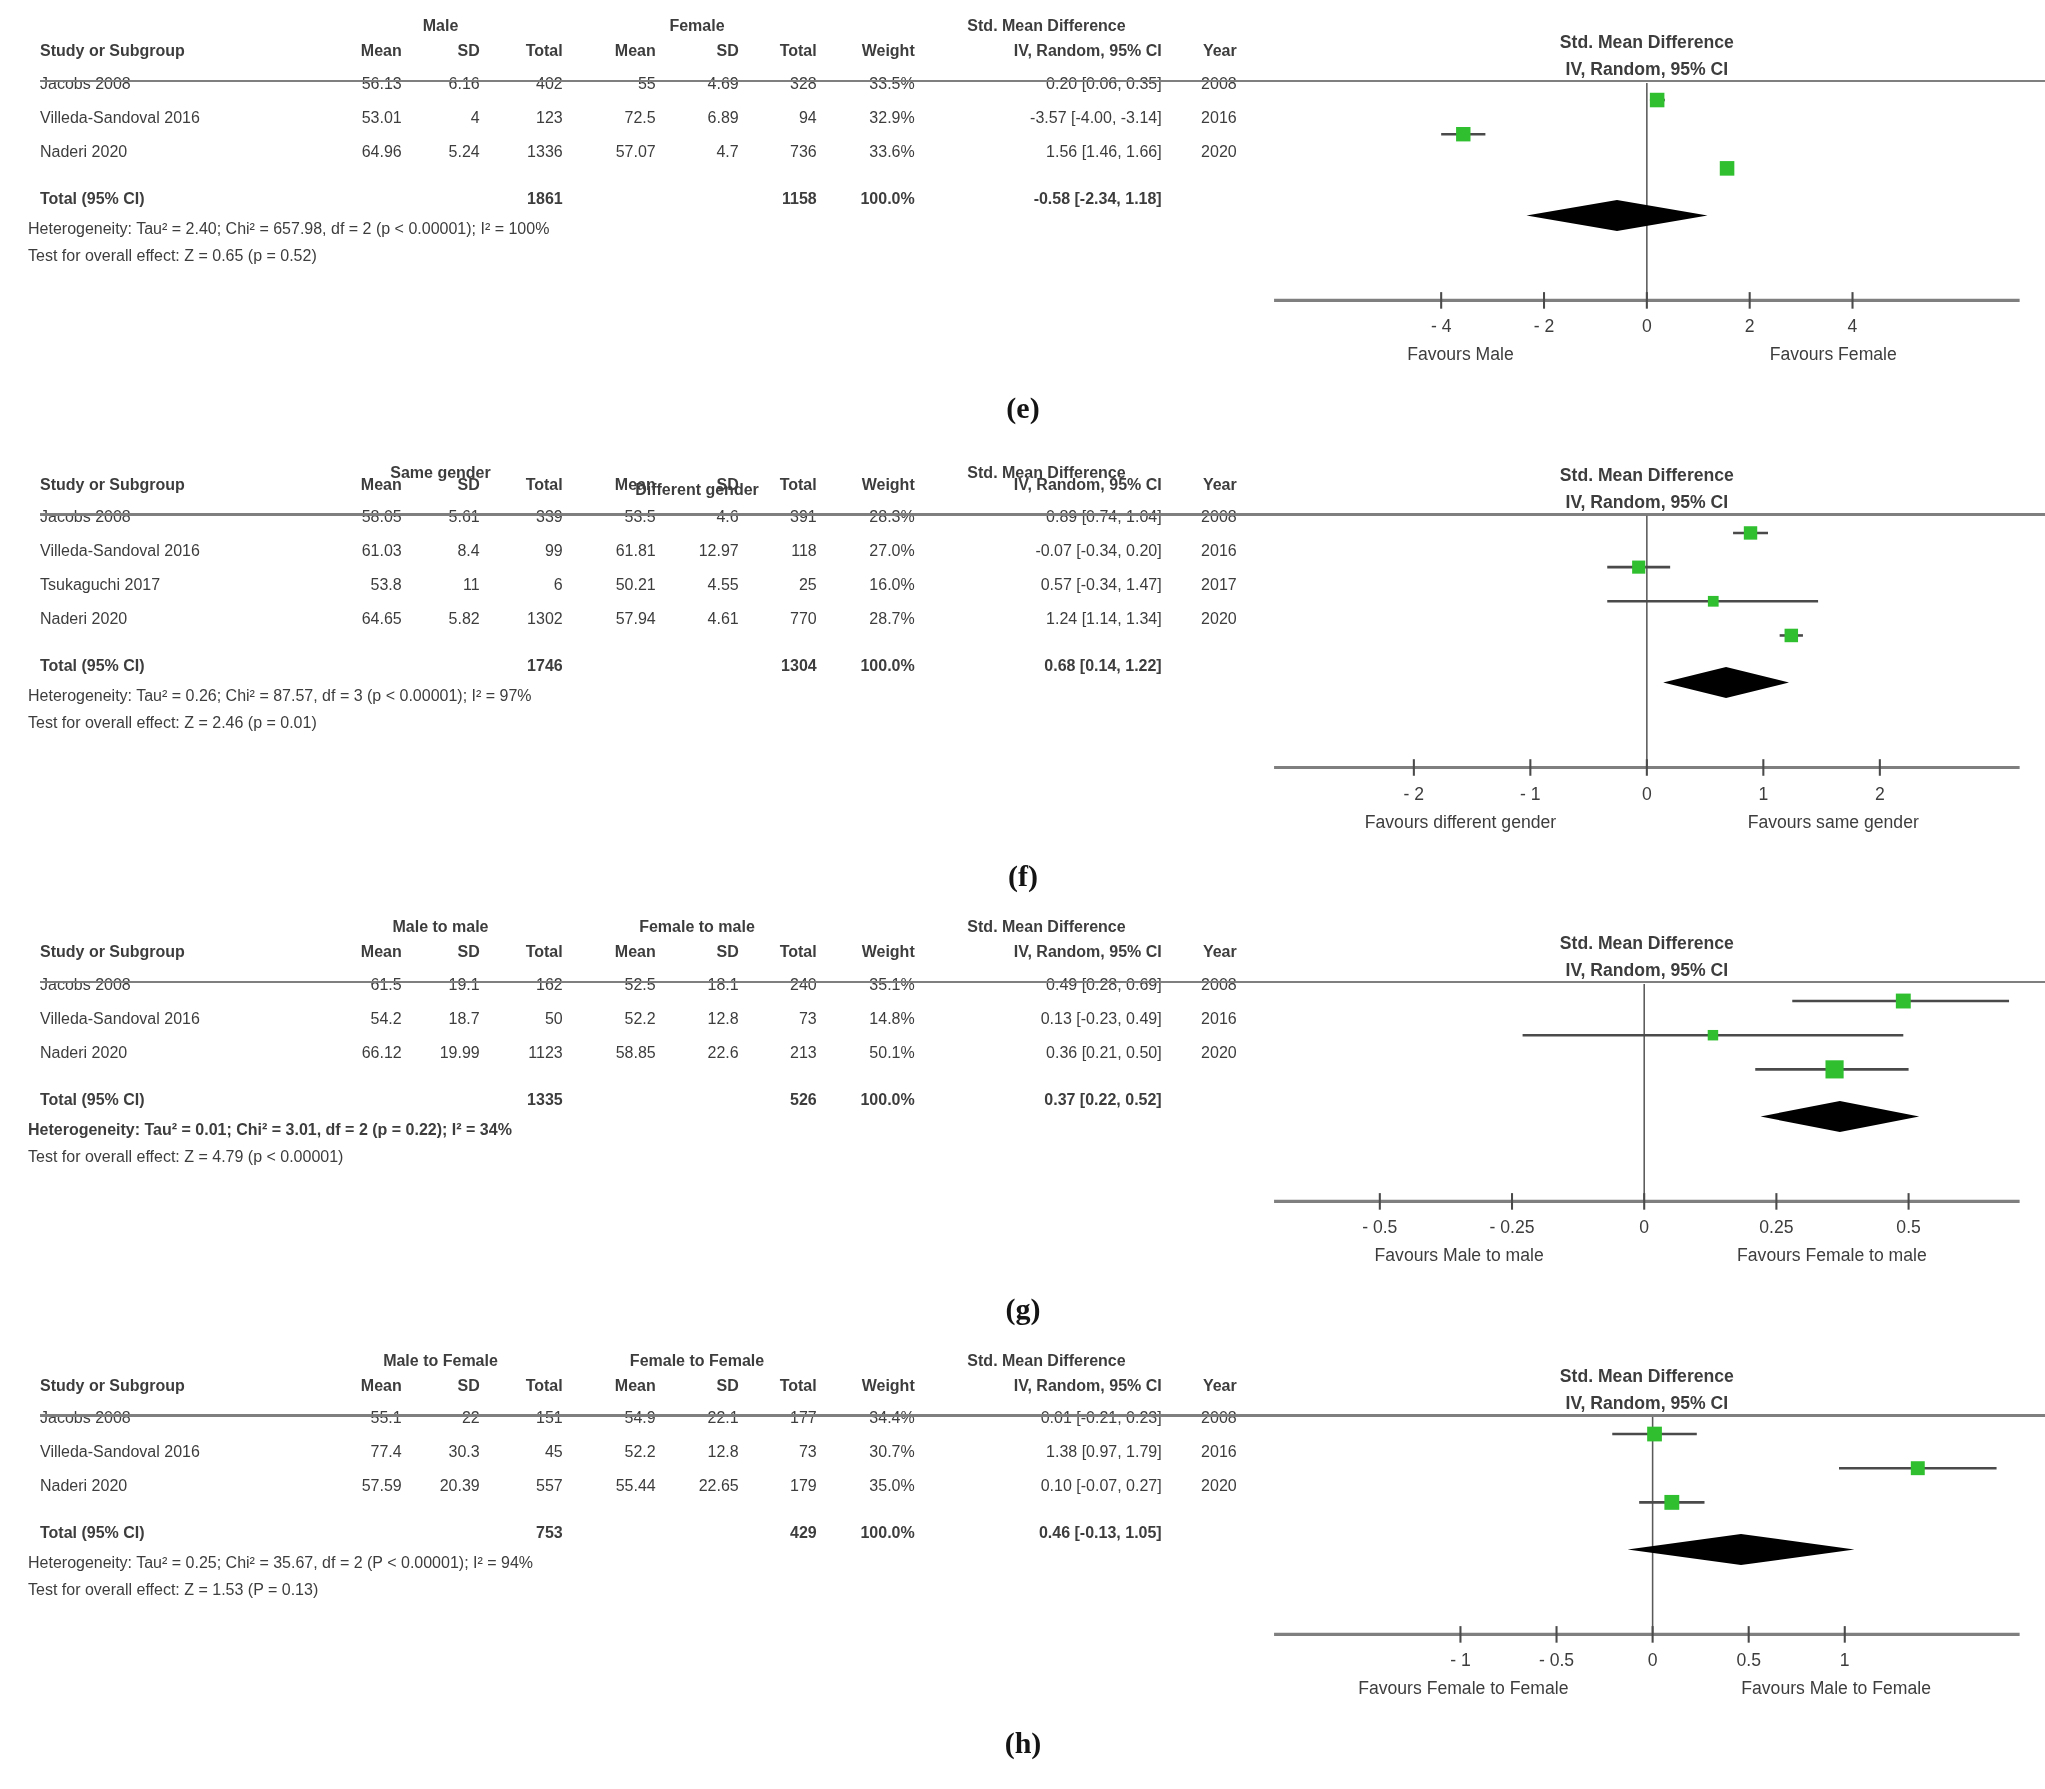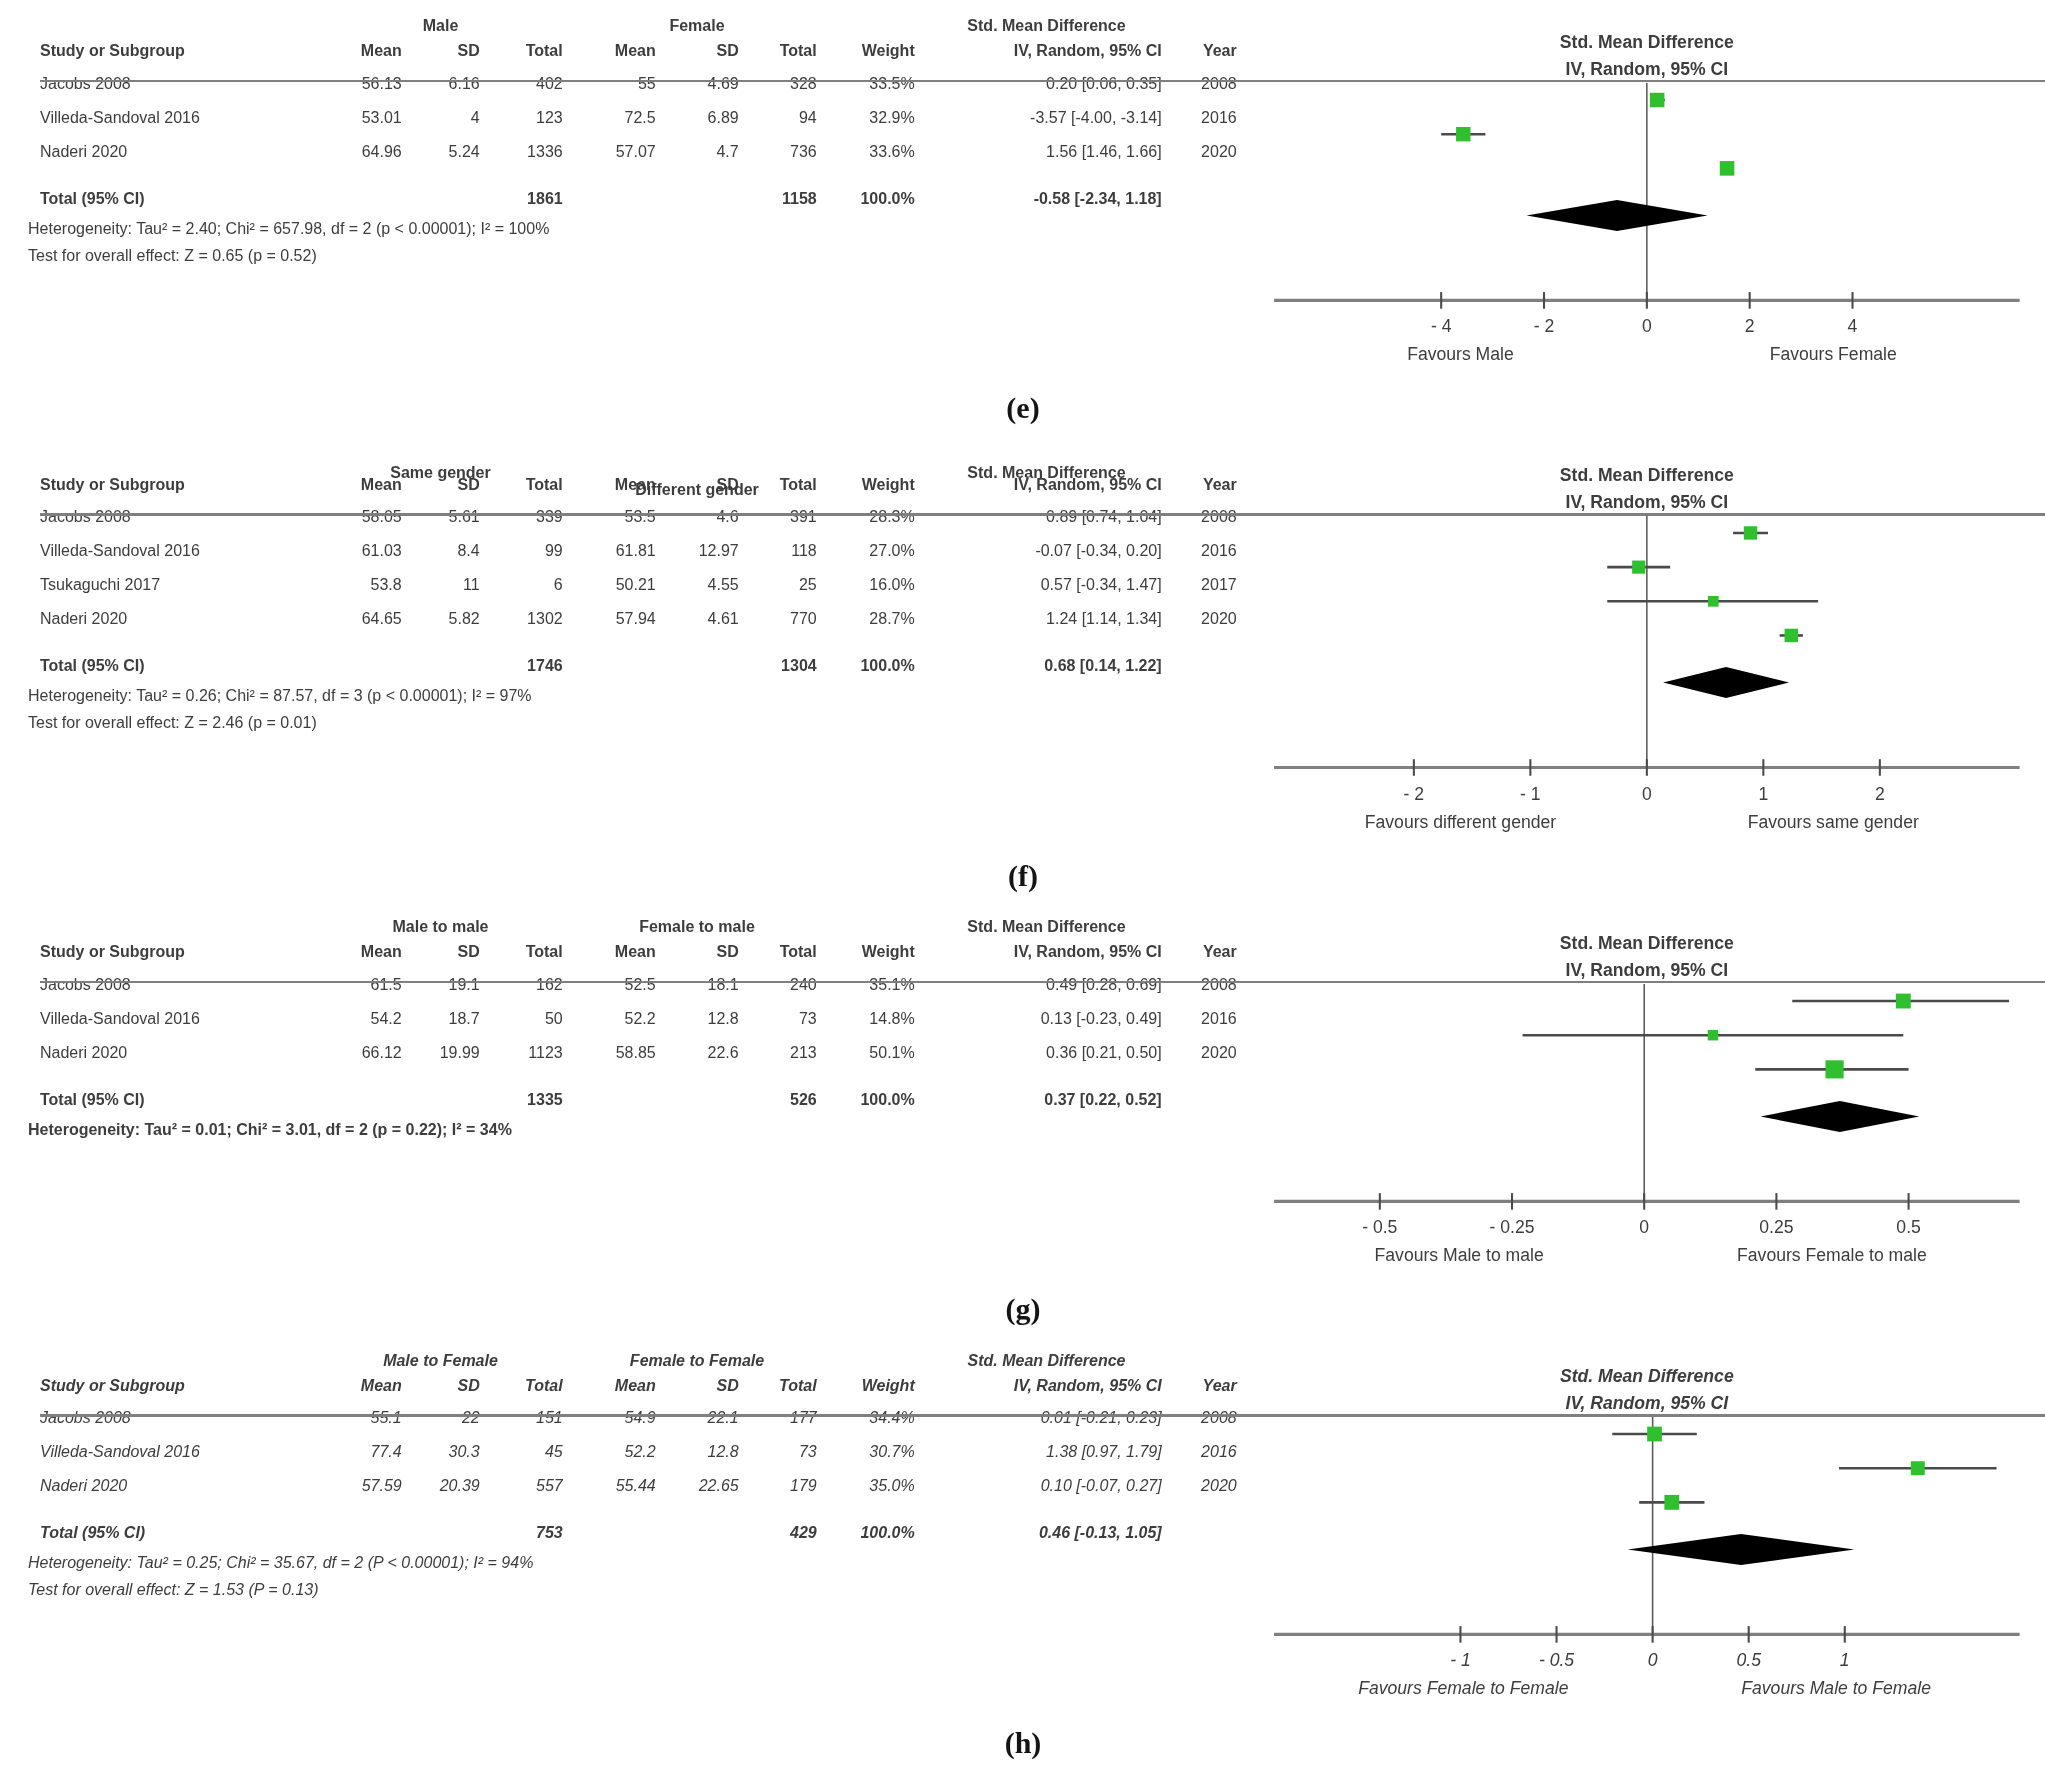--- a/index.html
+++ b/index.html
@@ -313,20 +313,23 @@
           <div></div>
           <div></div>
           <div class="num b">526</div>
           <div class="num b">100.0%</div>
           <div class="ci b">0.37 [0.22, 0.52]</div>
           <div></div>
         </div>
         <div class="frow" style="height: 27px; font-weight: bold;">
           <div class="meta">Heterogeneity: Tau² = 0.01; Chi² = 3.01, df = 2 (p = 0.22); I² = 34%</div>
         </div>
+        <div class="frow" style="height: 27px;">
+          <div class="meta">Test for overall effect: Z = 4.79 (p &lt; 0.00001)</div>
+        </div>
       </div>
       <div class="rule" style="top: 65px;"></div>
       <svg width="802" height="358" viewBox="0 0 1549 691" class="plot">
         <text x="780" y="64" text-anchor="middle" class="bt">Std. Mean Difference</text>
         <text x="780" y="116" text-anchor="middle" class="bt">IV, Random, 95% CI</text>
         <line x1="774.8936170212766" y1="131" x2="774.8936170212766" y2="551" stroke="#595959" stroke-width="3"></line>
         <line x1="60" y1="551" x2="1500" y2="551" stroke="#7f7f7f" stroke-width="6"></line>
         <line x1="264.2553191489361" y1="535" x2="264.2553191489361" y2="567" stroke="#4a4a4a" stroke-width="4"></line>
         <text x="264.2553191489361" y="613" text-anchor="middle">- 0.5</text>
         <line x1="519.5744680851063" y1="535" x2="519.5744680851063" y2="567" stroke="#4a4a4a" stroke-width="4"></line>
@@ -342,21 +345,21 @@
         <line x1="1060.8510638297873" y1="164" x2="1479.5744680851064" y2="164" stroke="#4a4a4a" stroke-width="5"></line>
         <rect x="1260.9481489361701" y="149.629" width="28.742" height="28.742" fill="#2fbf2f"></rect>
         <line x1="540" y1="230" x2="1275.3191489361702" y2="230" stroke="#4a4a4a" stroke-width="5"></line>
         <rect x="897.5515744680853" y="219.892" width="20.216" height="20.216" fill="#2fbf2f"></rect>
         <line x1="989.3617021276596" y1="296" x2="1285.531914893617" y2="296" stroke="#4a4a4a" stroke-width="5"></line>
         <rect x="1125.0321914893618" y="278.479" width="35.042" height="35.042" fill="#2fbf2f"></rect>
         <polygon points="999.5744680851064,387 1152.7659574468084,357 1305.9574468085107,387 1152.7659574468084,417" fill="#000000"></polygon>
       </svg>
     </div>
     <div class="panel-label">(g)</div>
-    <div class="panel" style="height: 358px; font-style: italic;">
+    <div class="panel" style="height: 358px;">
       <div class="ftable">
         <div class="frow" style="height: 24px;">
           <div class="study"></div>
           <div class="center b" style="grid-column: 2 / 5;">Male to Female</div>
           <div class="center b" style="grid-column: 5 / 8;">Female to Female</div>
           <div class="center b" style="grid-column: 9 / 10;">Std. Mean Difference</div>
         </div>
         <div class="frow" style="height: 26px;">
           <div class="study b">Study or Subgroup</div>
           <div class="num b">Mean</div>

